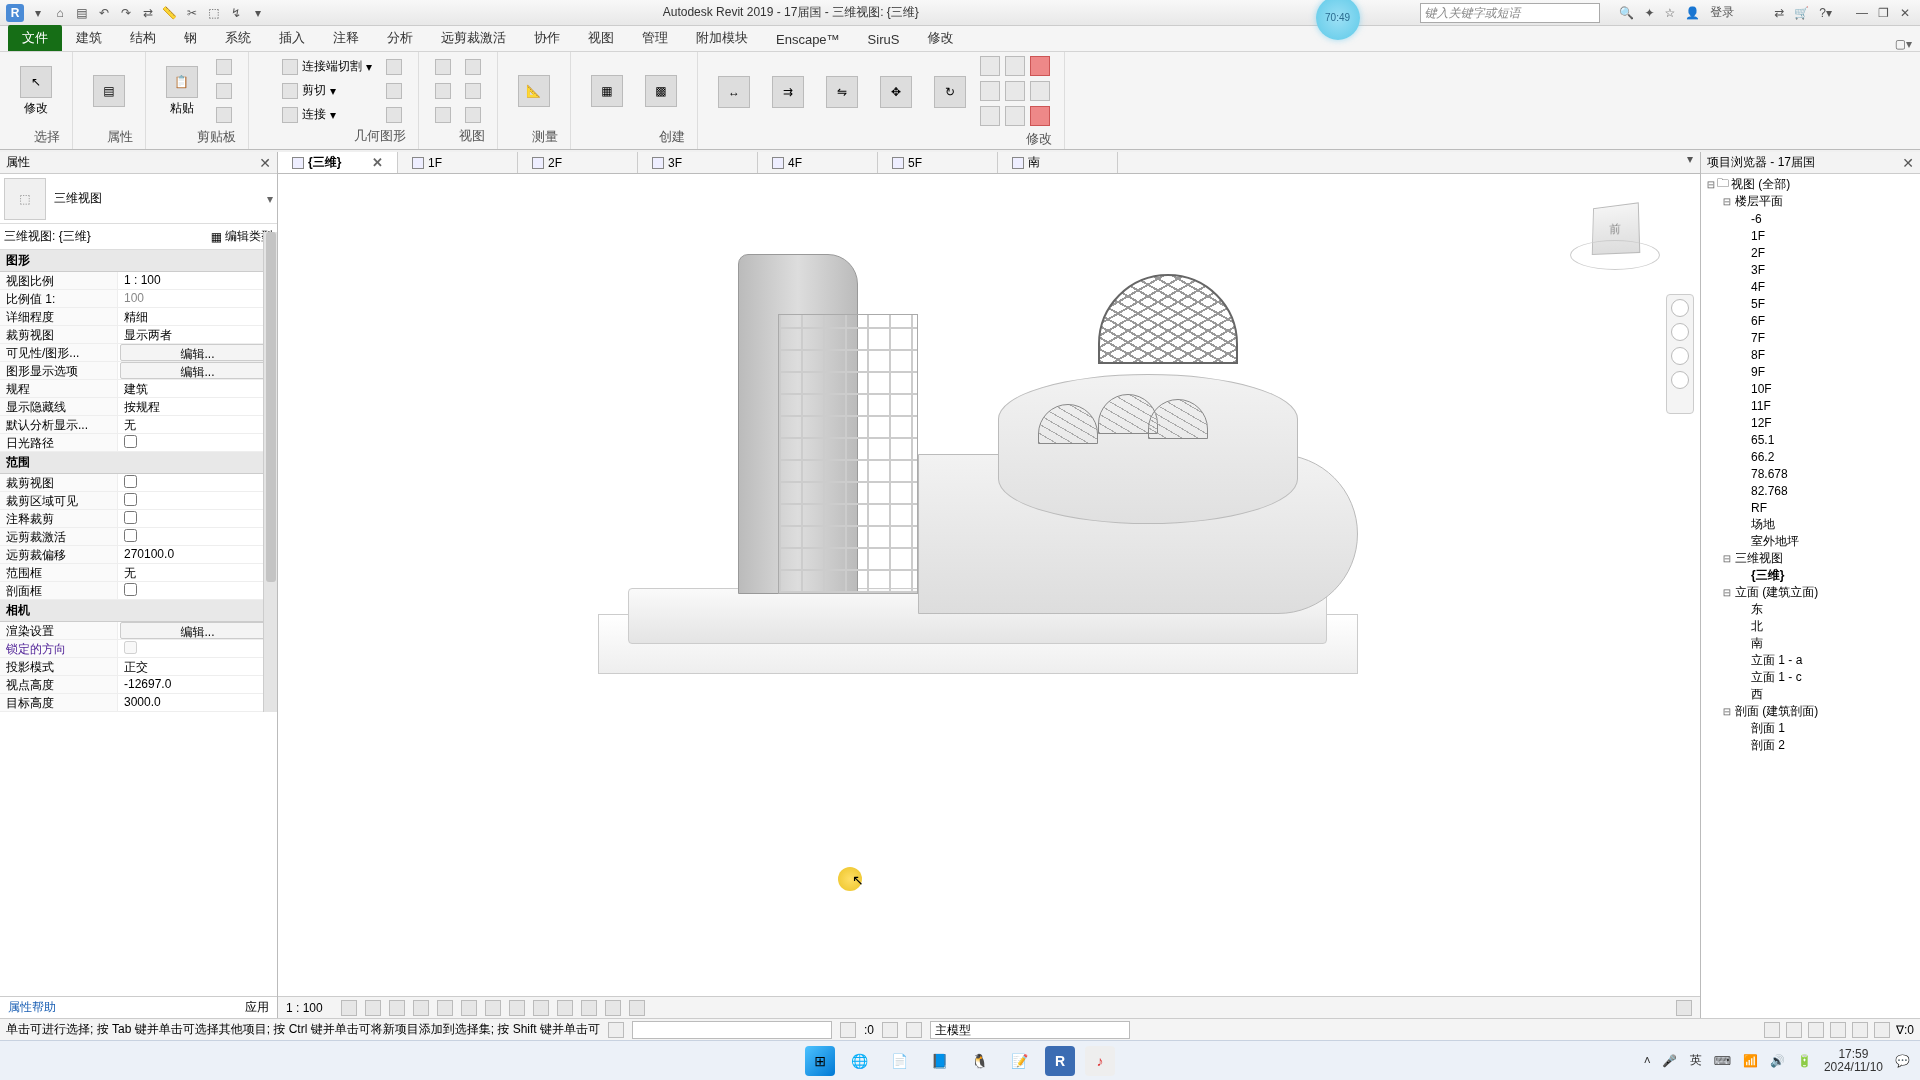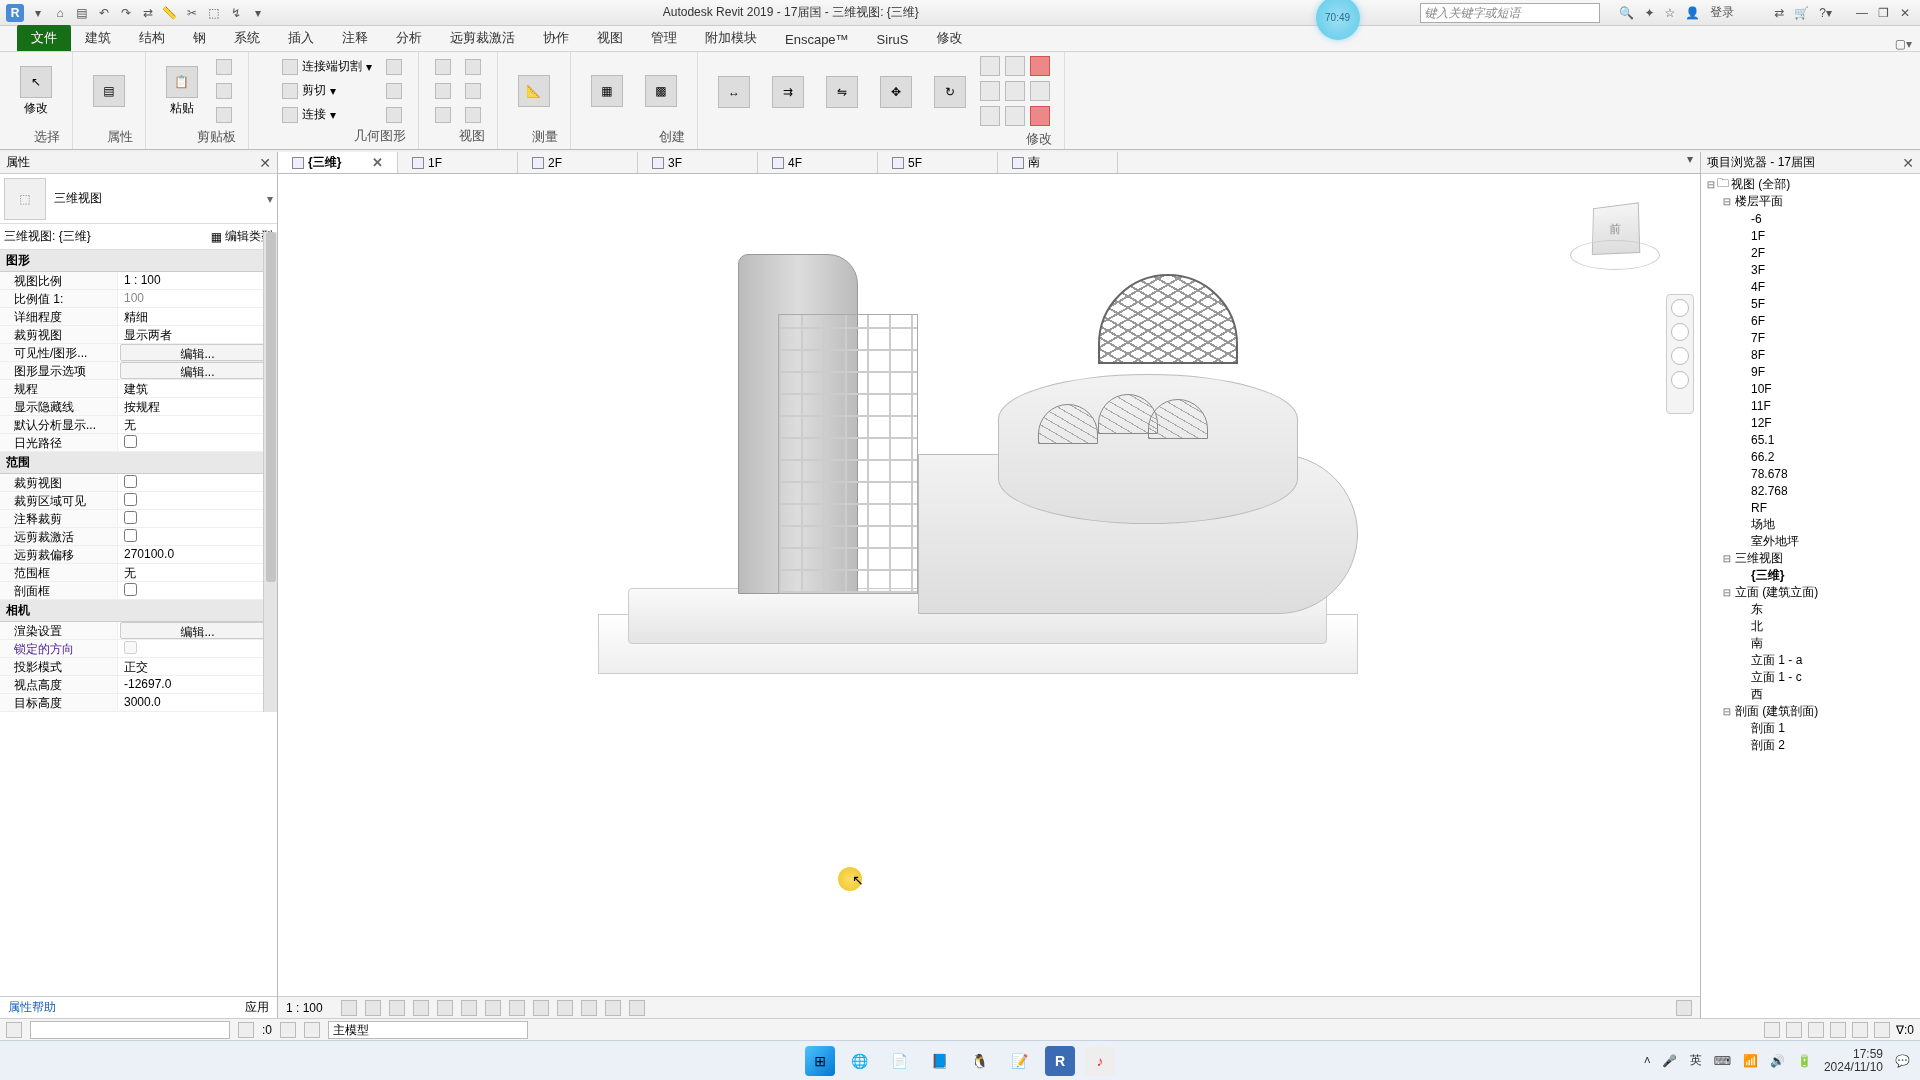--- a/index.html
+++ b/index.html
@@ -10,21 +10,21 @@
 .qat{display:flex;gap:6px;align-items:center}
 .qat-icon{width:16px;height:16px;display:flex;align-items:center;justify-content:center;color:#555}
 .title-text{flex:1;text-align:center;color:#333;font-size:12px}
 .timer-badge{width:44px;height:44px;border-radius:50%;background:radial-gradient(circle,#9de0f5,#5cc9e8);display:flex;align-items:center;justify-content:center;font-size:10px;color:#2a6b8f;margin-top:10px;box-shadow:0 0 6px rgba(100,200,240,.6)}
 .search-box{width:180px;height:20px;border:1px solid #aaa;background:#fff;font-style:italic;color:#888;padding:0 4px;line-height:18px}
 .title-right{display:flex;gap:10px;align-items:center;margin-left:20px}
 .title-right span{color:#555;cursor:pointer}
 .win-btns{display:flex;gap:8px;margin-left:14px}
 .win-btn{width:14px;height:14px;color:#555}
 
-.ribbon-tabs{height:26px;background:#f5f5f5;display:flex;align-items:flex-end;padding-left:17px;border-bottom:1px solid #d4d4d4}
+.ribbon-tabs{height:26px;background:#f5f5f5;display:flex;align-items:flex-end;padding-left:8px;border-bottom:1px solid #d4d4d4}
 .tab{padding:4px 14px;color:#333;cursor:pointer;font-size:13px}
 .tab.active{background:#166e16;color:#fff;border-radius:2px 2px 0 0}
 .ribbon-right{margin-left:auto;padding-right:8px;color:#666}
 
 .ribbon{height:98px;background:#f5f5f5;display:flex;border-bottom:1px solid #bbb}
 .ribbon-group{display:flex;flex-direction:column;align-items:flex-end;padding:4px 12px;border-right:1px solid #ddd}
 .ribbon-group-content{flex:1;display:flex;align-items:center;gap:6px}
 .ribbon-group-label{font-size:13px;color:#555;padding-top:2px}
 .big-btn{display:flex;flex-direction:column;align-items:center;justify-content:center;width:48px;height:70px;gap:2px}
 .big-btn .ico{width:32px;height:32px;background:#ddd;border:1px solid #bbb;display:flex;align-items:center;justify-content:center}
@@ -41,21 +41,21 @@
 .props-header{height:22px;background:#f3f3f3;border-bottom:1px solid #ccc;display:flex;align-items:center;padding:0 6px;font-size:12px}
 .props-header .x{margin-left:auto;font-size:14px;cursor:pointer;color:#555}
 .type-sel{height:50px;display:flex;align-items:center;padding:4px;gap:8px;border-bottom:1px solid #ddd}
 .type-sel .timg{width:42px;height:42px;background:#f0f0f0;border:1px solid #ccc;display:flex;align-items:center;justify-content:center;color:#888}
 .type-row{height:26px;display:flex;align-items:center;border-bottom:1px solid #ddd;padding:0 4px;gap:6px}
 .edit-type{display:flex;align-items:center;gap:3px;font-size:11px;cursor:pointer}
 .prop-grid{flex:1;overflow-y:auto;font-size:11px}
 .prop-cat{background:#e8e8e8;padding:2px 6px;font-weight:bold;border-bottom:1px solid #ccc;position:relative}
 .prop-cat::after{content:"⌄";position:absolute;right:6px}
 .prop-row{display:flex;border-bottom:1px solid #eee;height:18px}
-.prop-row .pl{width:118px;padding:1px 14px;background:#fafafa;border-right:1px solid #eee;white-space:nowrap;overflow:hidden}
+.prop-row .pl{width:118px;padding:1px 6px;background:#fafafa;border-right:1px solid #eee;white-space:nowrap;overflow:hidden}
 .prop-row .pv{flex:1;padding:1px 6px;white-space:nowrap;overflow:hidden}
 .prop-row .pv.btn{text-align:center;background:#f4f4f4;border:1px solid #ccc;margin:0 2px;border-radius:2px}
 .prop-row .pv input[type=checkbox]{margin:0}
 .prop-footer{height:22px;border-top:1px solid #ccc;display:flex;align-items:center;padding:0 8px}
 .prop-footer .help{color:#1a5fb4;cursor:pointer}
 .prop-footer .apply{margin-left:auto;cursor:pointer}
 .scroll-thumb{position:absolute;right:0;top:80px;width:14px;height:480px;background:#e4e4e4;border-left:1px solid #ccc}
 .scroll-thumb .thumb{position:absolute;top:0;left:2px;width:10px;height:350px;background:#c4c4c4;border-radius:3px}
 
 .view-tabs{height:22px;background:#f4f4f4;border-bottom:1px solid #bbb;display:flex;align-items:stretch}
@@ -105,21 +105,21 @@
 .status{position:absolute;left:0;right:0;bottom:40px;height:22px;background:#f4f4f4;border-top:1px solid #ccc;display:flex;align-items:center;padding:0 6px;font-size:11px;gap:8px}
 .status .msg{flex:0 0 auto}
 .status .combo{width:200px;height:18px;border:1px solid #bbb;background:#fff}
 .status .sb-icon{width:16px;height:16px;border:1px solid #bbb;background:#eee}
 .status-right{margin-left:auto;display:flex;gap:6px;align-items:center}
 
 .taskbar{position:absolute;left:0;right:0;bottom:0;height:40px;background:#ecf1f8;border-top:1px solid #c8d2e0;display:flex;align-items:center}
 .task-center{position:absolute;left:50%;transform:translateX(-50%);display:flex;gap:10px}
 .task-item{width:30px;height:30px;border-radius:4px;display:flex;align-items:center;justify-content:center;font-size:14px}
 .task-right{margin-left:auto;display:flex;align-items:center;gap:12px;padding-right:10px;font-size:11px;color:#333}
-.task-right .time{text-align:right;line-height:13px}
+.task-right .time{text-align:center;line-height:13px}
 </style>
 </head>
 <body>
 
 <div class="title-bar">
   <div class="r-logo">R</div>
   <div class="qat">
     <span class="qat-icon">▾</span>
     <span class="qat-icon">⌂</span>
     <span class="qat-icon">▤</span>
@@ -671,20 +671,21 @@
           <div class="tree-item lvl2">
             <span class="exp"></span>
             <span class="tlabel">剖面 2</span>
           </div>
         </div>
     </div>
   </div>
 </div>
 
 <div class="status">
+  <span class="msg">单击可进行选择; 按 Tab 键并单击可选择其他项目; 按 Ctrl 键并单击可将新项目添加到选择集; 按 Shift 键并单击可</span>
   <span class="sb-icon"></span>
   <div class="combo"></div>
   <span class="sb-icon"></span>
   <span>:0</span>
   <span class="sb-icon"></span>
   <span class="sb-icon"></span>
   <div class="combo"><span style="padding-left:4px">主模型</span></div>
   <div class="status-right">
     <span class="sb-icon"></span>
     <span class="sb-icon"></span>

